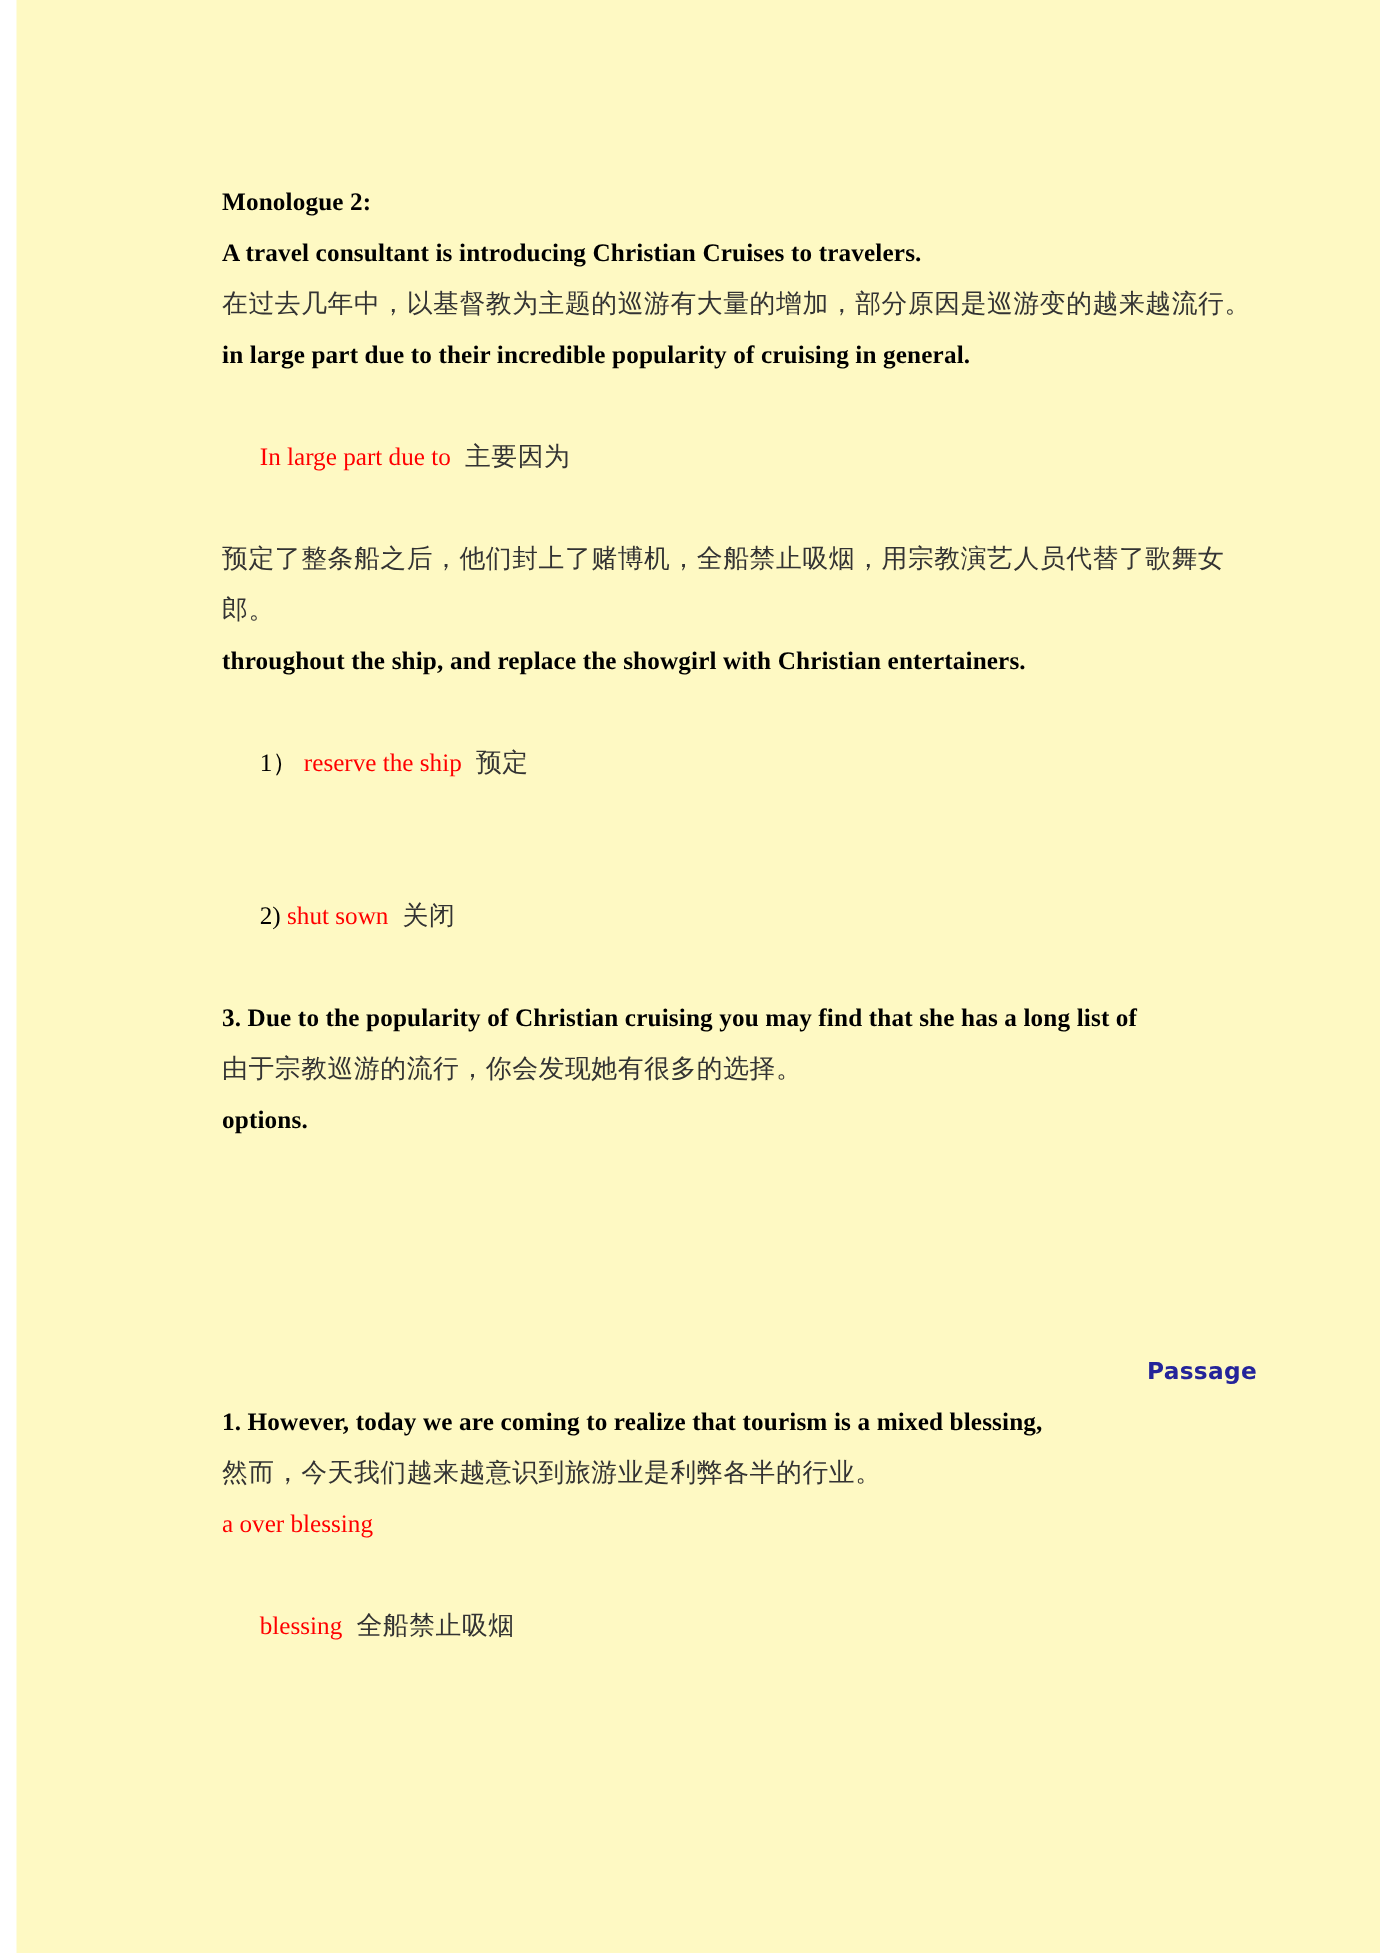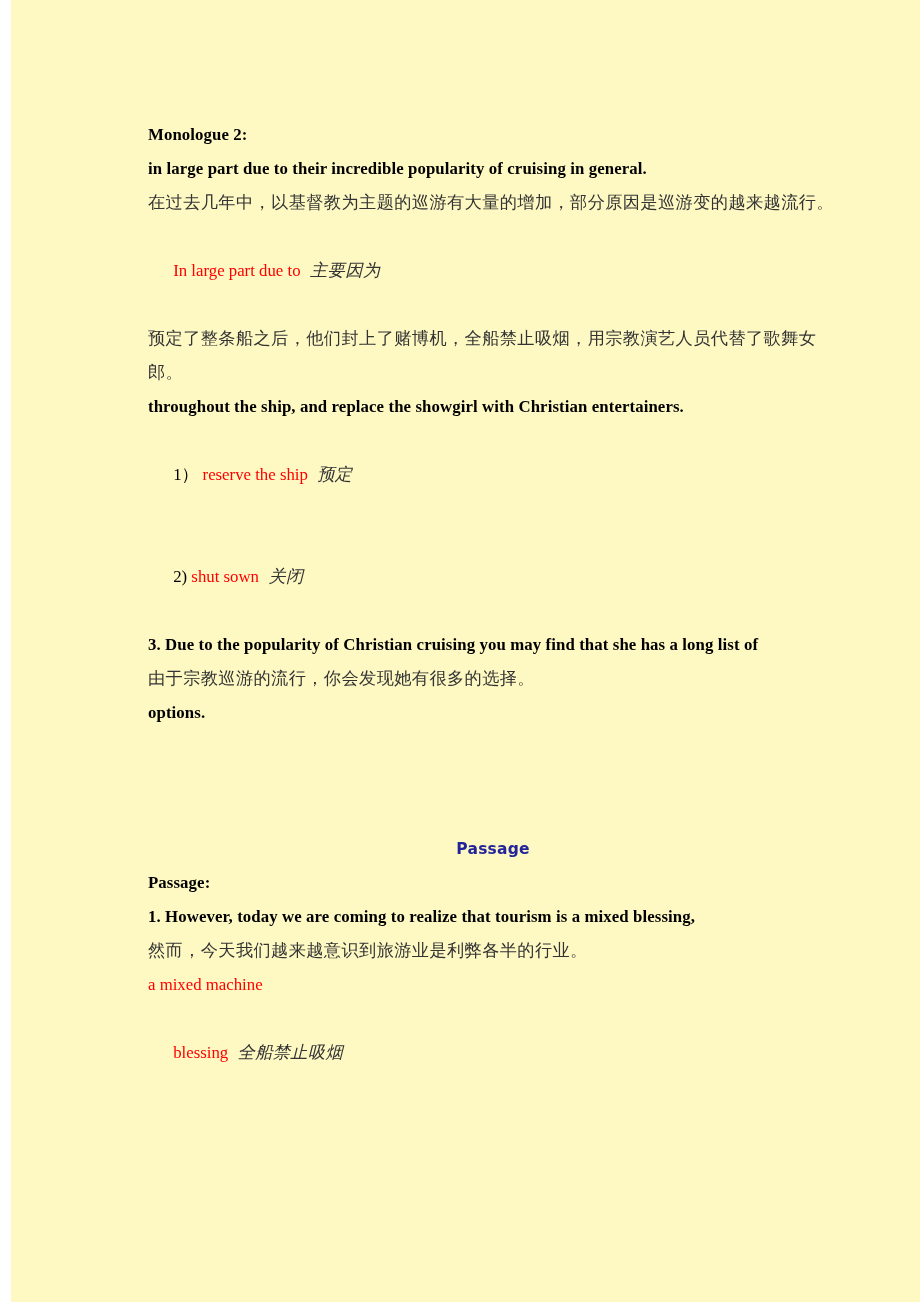--- a/index.html
+++ b/index.html
@@ -57,48 +57,49 @@
     color: #ff0000;
     white-space: pre-wrap;
   }
   .note .marker {
     color: #000000;
   }
   .note .cn-gloss {
     color: #333333;
     font-size: 17.2px;
     letter-spacing: 0.4px;
-    font-style: italic;
   }
 
   .spacer-block {
     height: 102px;
   }
 
   .section-heading {
-    text-align: center;
+    text-align: right;
     font-family: "DejaVu Sans", "Liberation Sans", sans-serif;
     font-size: 15.5px;
     font-weight: bold;
     color: #24249a;
     line-height: 34px;
     letter-spacing: 0.2px;
+    margin-top: 31px;
   }
 </style>
 </head>
 <body>
 
 <div class="page">
   <div class="content">
 
     <div class="line en bold">Monologue 2:</div>
 
+    <div class="line en bold">A travel consultant is introducing Christian Cruises to travelers.</div>
 
+    <div class="line cn">在过去几年中，以基督教为主题的巡游有大量的增加，部分原因是巡游变的越来越流行。</div>
     <div class="line en bold">in large part due to their incredible popularity of cruising in general.</div>
-    <div class="line cn">在过去几年中，以基督教为主题的巡游有大量的增加，部分原因是巡游变的越来越流行。</div>
     <div class="note">
       <span>In large part due to</span><span class="cn-gloss">&nbsp; </span><span class="cn-gloss">主要因为</span>
     </div>
 
     <div class="line cn">预定了整条船之后，他们封上了赌博机，全船禁止吸烟，用宗教演艺人员代替了歌舞女郎。</div>
     <div class="line en bold">throughout the ship, and replace the showgirl with Christian entertainers.</div>
 
     <div class="note">
       <span class="marker">1）</span><span>&nbsp;</span><span>reserve the ship</span><span class="cn-gloss">&nbsp; </span><span class="cn-gloss">预定</span>
     </div>
@@ -107,23 +108,22 @@
     </div>
 
     <div class="line en bold">3. Due to the popularity of Christian cruising you may find that she has a long list of</div>
     <div class="line cn">由于宗教巡游的流行，你会发现她有很多的选择。</div>
     <div class="line en bold">options.</div>
 
     <div class="spacer-block"></div>
 
     <div class="section-heading">Passage</div>
 
-    <div class="line en bold">Passage:</div>
 
     <div class="line en bold">1. However, today we are coming to realize that tourism is a mixed blessing,</div>
     <div class="line cn">然而，今天我们越来越意识到旅游业是利弊各半的行业。</div>
-    <div class="note">a mixed machine</div>
+    <div class="note">a over blessing</div>
     <div class="note">
       <span>blessing</span><span class="cn-gloss">&nbsp; </span><span class="cn-gloss">全船禁止吸烟</span>
     </div>
 
   </div>
 </div>
 
 </body></html>

